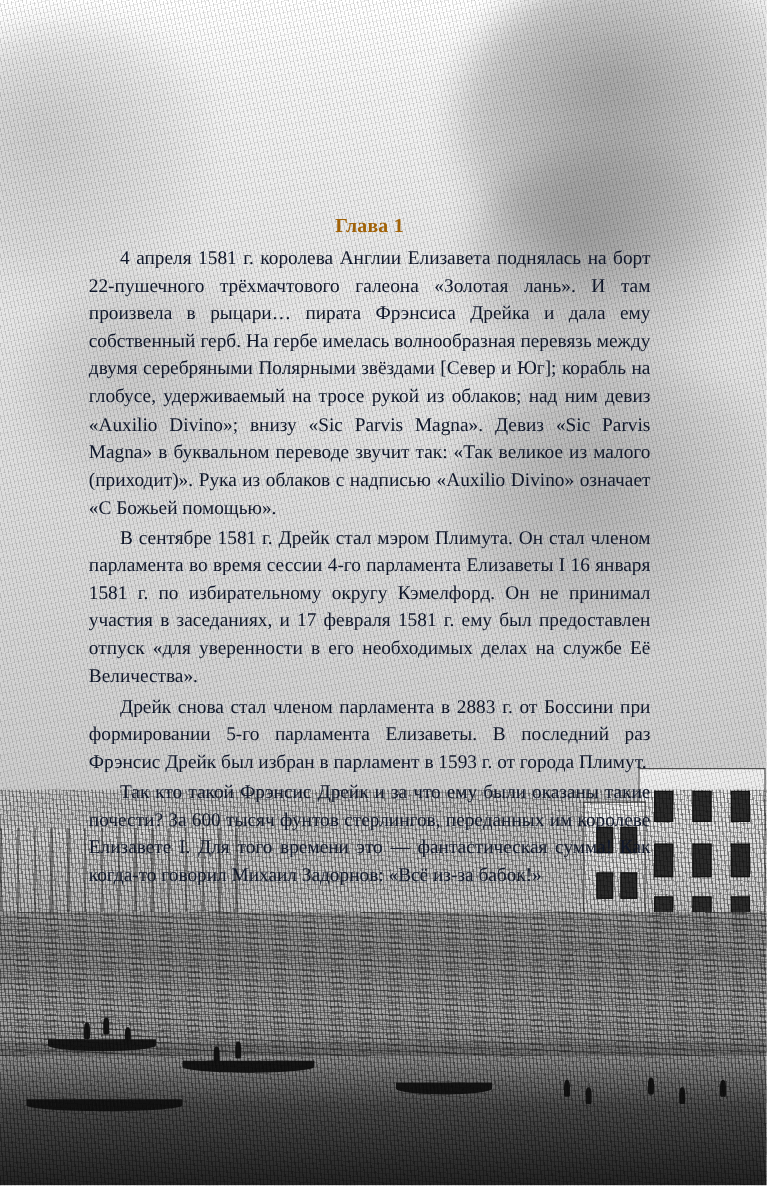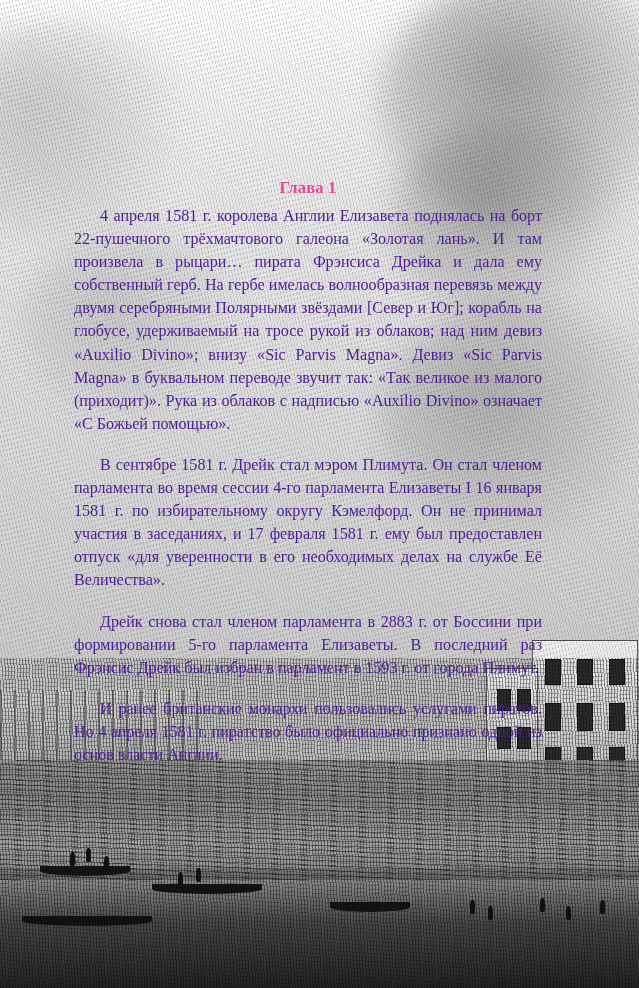--- a/index.html
+++ b/index.html
@@ -130,44 +130,44 @@
   .text-column {
     position: absolute;
     left: 74px;
     top: 178px;
     width: 468px;
   }
   .chapter-label {
     font-size: 16.5px;
     font-weight: bold;
     text-align: center;
-    color: #ec4899;
+    color: #a16207;
     margin: 0 0 6px 0;
     letter-spacing: .2px;
   }
   .chapter-title {
     font-size: 17.5px;
     font-weight: bold;
     text-align: center;
     color: #000;
     margin: 0 0 22px 0;
     letter-spacing: .1px;
     white-space: nowrap;
   }
   .para {
     font-size: 16.1px;
     line-height: 1.435;
     text-align: justify;
     text-justify: inter-word;
-    color: #4c1d95;
+    color: #0f172a;
     margin: 0 0 0.5px 0;
     text-indent: 26px;
     hyphens: manual;
   }
-  .para + .para { margin-top: 18px; }
+  .para + .para { margin-top: 2px; }
 </style>
 </head>
 <body>
 
 <div class="page">
 
   <div class="engraving">
     <div class="smoke s1"></div>
     <div class="smoke s2"></div>
     <div class="smoke s3"></div>
@@ -224,16 +224,16 @@
     <div class="hatch-dark"></div>
     <div class="hatch"></div>
   </div>
 
   <div class="text-column">
     <h2 class="chapter-label">Глава 1</h2>
 
     <p class="para">4 апреля 1581 г. королева Англии Елизавета поднялась на борт 22-пушечного трёхмачтового галеона «Золотая лань». И там произвела в рыцари… пирата Фрэнсиса Дрейка и дала ему собственный герб. На гербе имелась волнообразная перевязь между двумя серебряными Полярными звёздами [Север и Юг]; корабль на глобусе, удерживаемый на тросе рукой из облаков; над ним девиз «Auxilio Divino»; внизу «Sic Parvis Magna». Девиз «Sic Parvis Magna» в буквальном переводе звучит так: «Так великое из малого (приходит)». Рука из облаков с надписью «Auxilio Divino» означает «С Божьей помощью».</p>
     <p class="para">В сентябре 1581 г. Дрейк стал мэром Плимута. Он стал членом парламента во время сессии 4-го парламента Елизаветы I 16 января 1581 г. по избирательному округу Кэмелфорд. Он не принимал участия в заседаниях, и 17 февраля 1581 г. ему был предоставлен отпуск «для уверенности в его необходимых делах на службе Её Величества».</p>
     <p class="para">Дрейк снова стал членом парламента в 2883 г. от Боссини при формировании 5-го парламента Елизаветы. В последний раз Фрэнсис Дрейк был избран в парламент в 1593 г. от города Плимут.</p>
-    <p class="para">И ранее британские монархи пользовались услугами пиратов. Но 4 апреля 1581 г. пиратство было официально признано одной из основ власти Англии.</p>
+    <p class="para">Так кто такой Фрэнсис Дрейк и за что ему были оказаны такие почести? За 600 тысяч фунтов стерлингов, переданных им королеве Елизавете I. Для того времени это — фантастическая сумма! Как когда-то говорил Михаил Задорнов: «Всё из-за бабок!»</p>
   </div>
 
 </div>
 
 </body></html>

